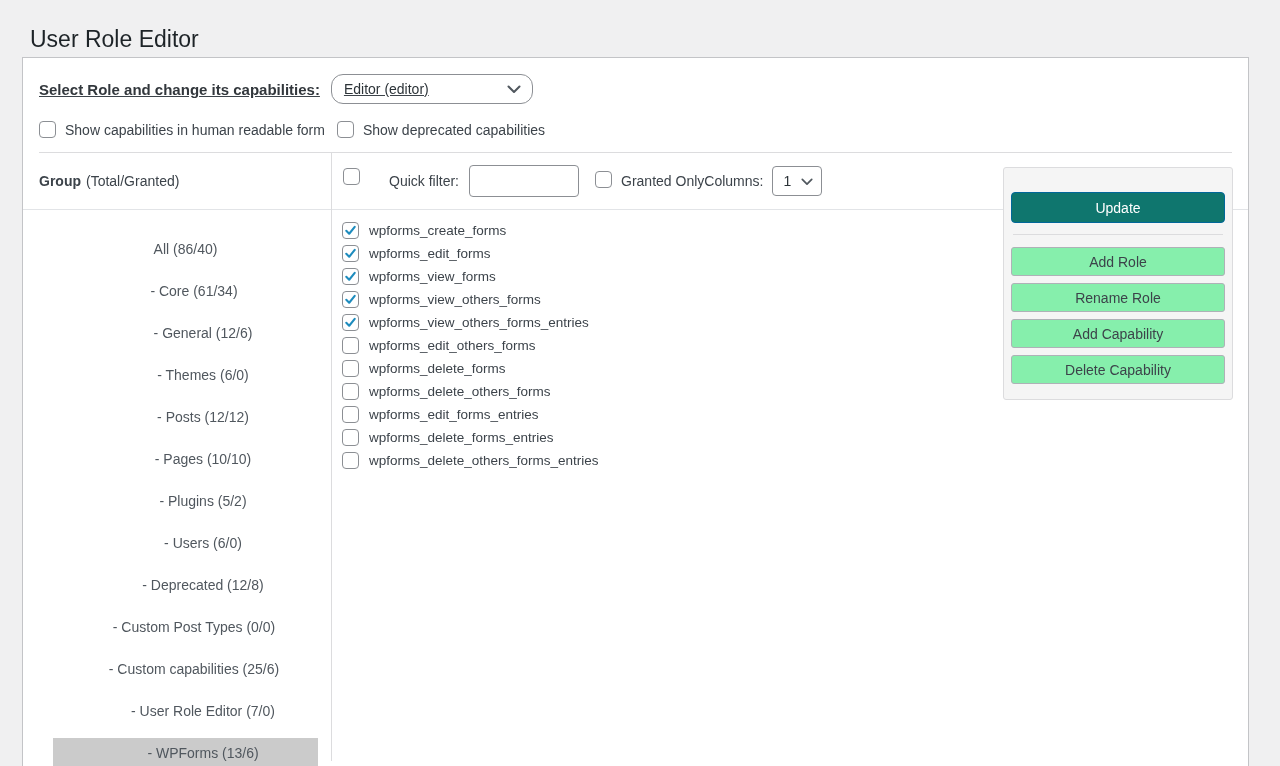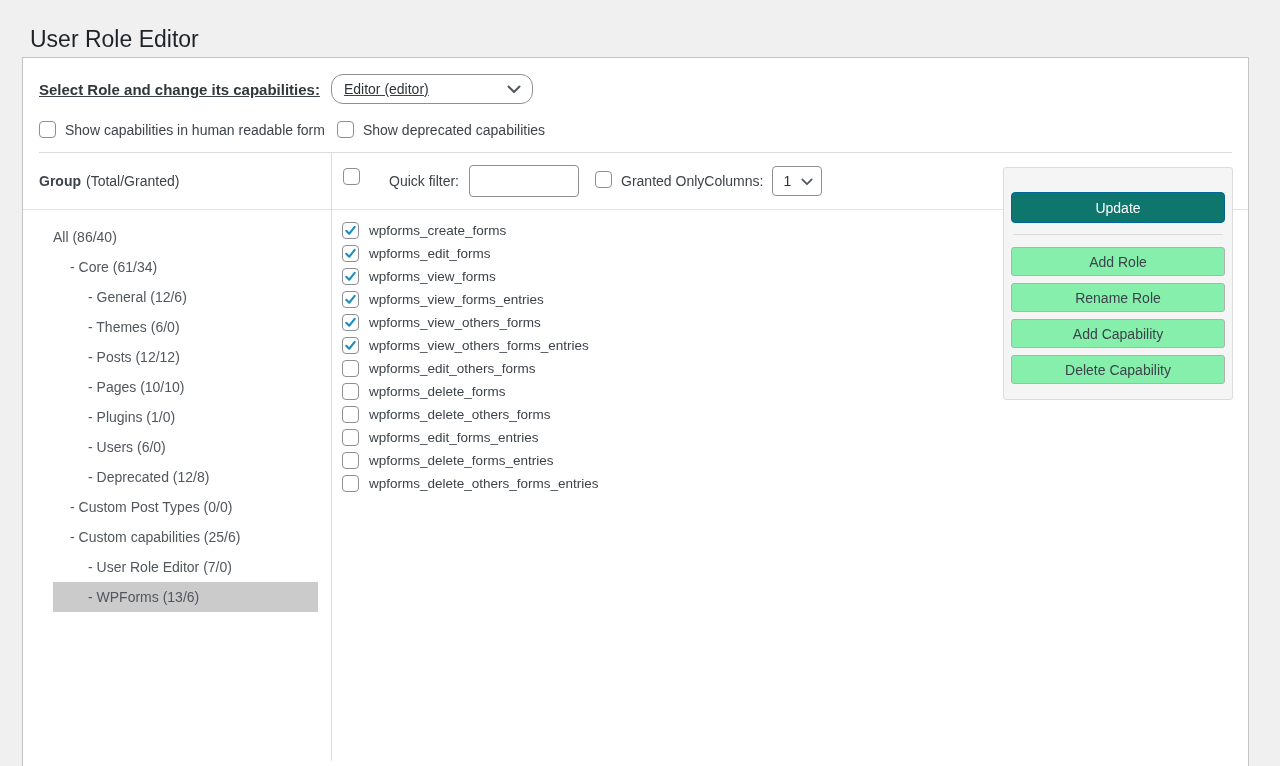--- a/index.html
+++ b/index.html
@@ -59,21 +59,21 @@
     margin-left:10px; width:110px; height:32px;
     border:1px solid #8c8f94; border-radius:4px; background:#fff;
     font-family:"Liberation Sans",sans-serif; font-size:14px; color:#2c3338; padding:0 8px;
   }
   .granted-cb { margin-left:16px; top:-2px !important; }
   .granted-label { margin-left:9px; }
   .cols-label { }
   .cols-select { width:50px; height:30px; margin-left:9px; padding:0 8px 0 10px; }
   
   .tree { padding-top:12px; font-size:14px; color:#50575e; }
-  .tree-item { height:30px; line-height:30px; margin:0 13px 0 30px; cursor:pointer; white-space:nowrap; }
+  .tree-item { height:30px; line-height:30px; margin:12px 13px 0 30px; cursor:pointer; white-space:nowrap;text-align:center; }
   .tree-item.lv1 { padding-left:17px; }
   .tree-item.lv2 { padding-left:35px; }
   .tree-item.selected { background:#cbcbcb; }
   
   .caps { padding:12px 0 0 10px; }
   .cap-row { display:flex; align-items:center; margin-bottom:6px; }
   .cap-row .cb.checked { border-color:#8c8f94; }
   .cap-label { margin-left:10px; font-size:13.5px; color:#3c434a; }
   
   .actions-panel {
@@ -128,21 +128,21 @@
         <span class="bold">Group</span>
         <span>(Total/Granted)</span>
       </div>
       <div class="tree">
           <div class="tree-item lv0">All (86/40)</div>
           <div class="tree-item lv1">- Core (61/34)</div>
           <div class="tree-item lv2">- General (12/6)</div>
           <div class="tree-item lv2">- Themes (6/0)</div>
           <div class="tree-item lv2">- Posts (12/12)</div>
           <div class="tree-item lv2">- Pages (10/10)</div>
-          <div class="tree-item lv2">- Plugins (1/0)</div>
+          <div class="tree-item lv2">- Plugins (5/2)</div>
           <div class="tree-item lv2">- Users (6/0)</div>
           <div class="tree-item lv2">- Deprecated (12/8)</div>
           <div class="tree-item lv1">- Custom Post Types (0/0)</div>
           <div class="tree-item lv1">- Custom capabilities (25/6)</div>
           <div class="tree-item lv2">- User Role Editor (7/0)</div>
           <div class="tree-item lv2 selected">- WPForms (13/6)</div>
         </div>
     </div>
 
     <div class="right-col">
@@ -187,28 +187,20 @@
               </svg>
             </span>
             <span class="cap-label">wpforms_view_forms</span>
           </div>
           <div class="cap-row">
             <span class="cb checked">
               <svg width="13" height="13" viewBox="0 0 20 20">
                 <path d="M3.5 10.5 L8 15 L16.5 4.5" fill="none" stroke="#1e8cbe" stroke-width="3.2" stroke-linecap="round" stroke-linejoin="round"></path>
               </svg>
             </span>
-            <span class="cap-label">wpforms_view_forms_entries</span>
-          </div>
-          <div class="cap-row">
-            <span class="cb checked">
-              <svg width="13" height="13" viewBox="0 0 20 20">
-                <path d="M3.5 10.5 L8 15 L16.5 4.5" fill="none" stroke="#1e8cbe" stroke-width="3.2" stroke-linecap="round" stroke-linejoin="round"></path>
-              </svg>
-            </span>
             <span class="cap-label">wpforms_view_others_forms</span>
           </div>
           <div class="cap-row">
             <span class="cb checked">
               <svg width="13" height="13" viewBox="0 0 20 20">
                 <path d="M3.5 10.5 L8 15 L16.5 4.5" fill="none" stroke="#1e8cbe" stroke-width="3.2" stroke-linecap="round" stroke-linejoin="round"></path>
               </svg>
             </span>
             <span class="cap-label">wpforms_view_others_forms_entries</span>
           </div>

